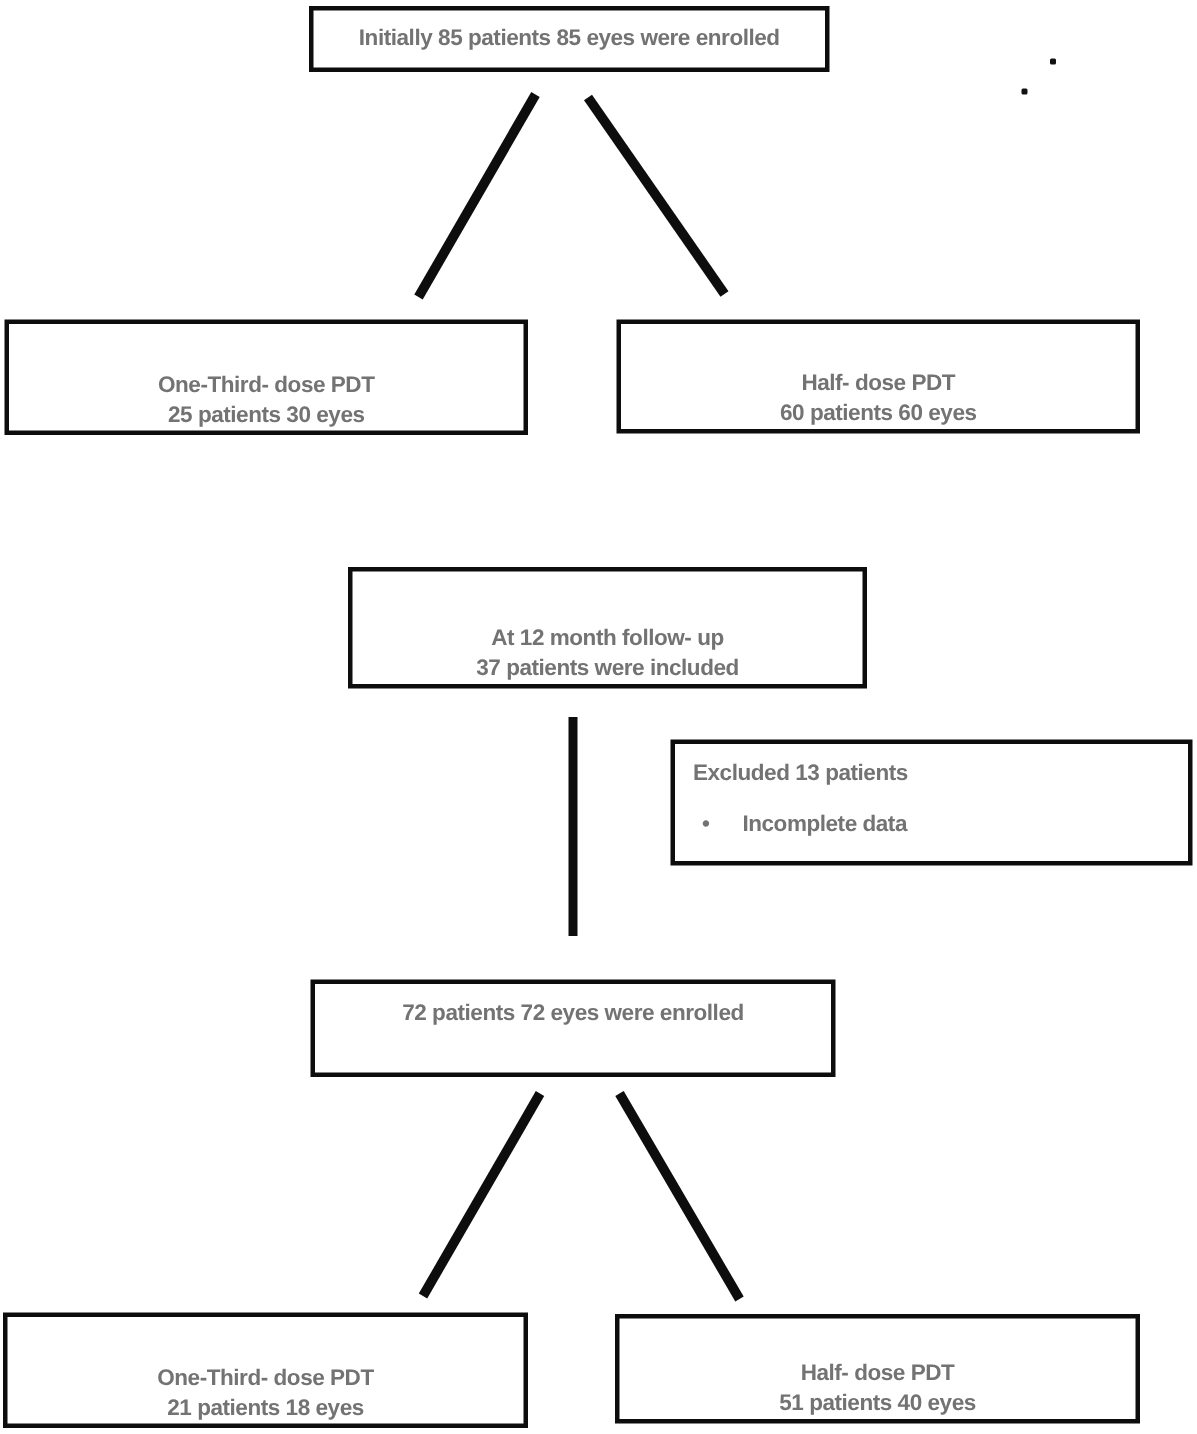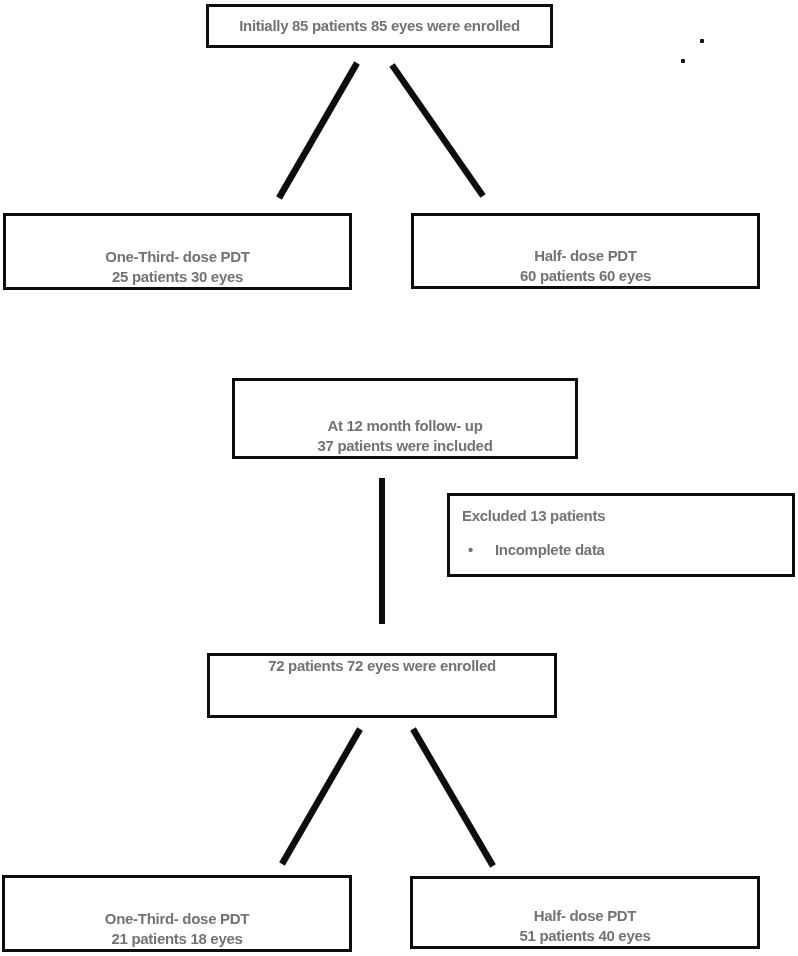--- a/index.html
+++ b/index.html
@@ -29,20 +29,21 @@
     font-size: 15px;
     letter-spacing: -0.3px;
     line-height: 20px;
     text-align: center;
   }
   .box.two-line {
     justify-content: flex-end;
   }
   .box.top-aligned {
     justify-content: flex-start;
+    padding-top: 10px;
   }
   .box.left-aligned {
     align-items: flex-start;
     justify-content: flex-start;
     text-align: left;
     padding: 10px 10px 0 12px;
   }
   .bullet-row {
     display: flex;
     align-items: center;

